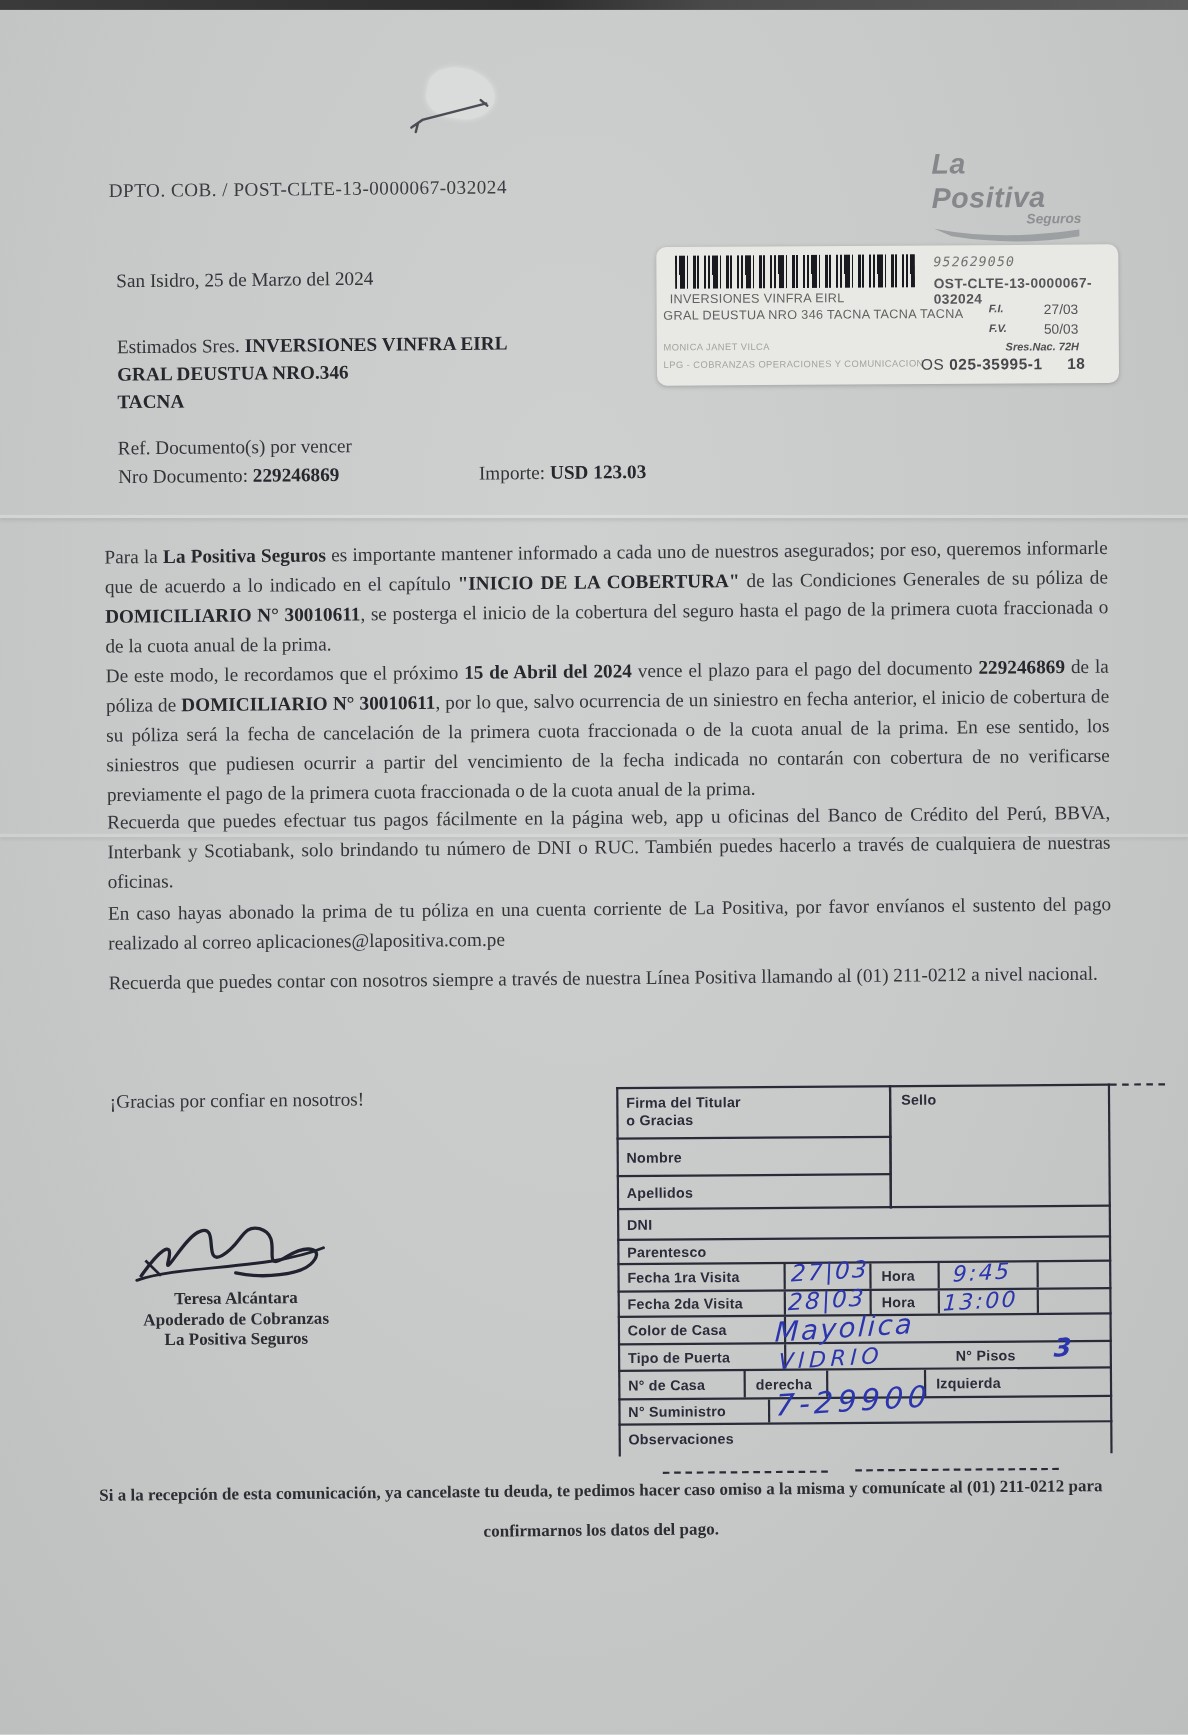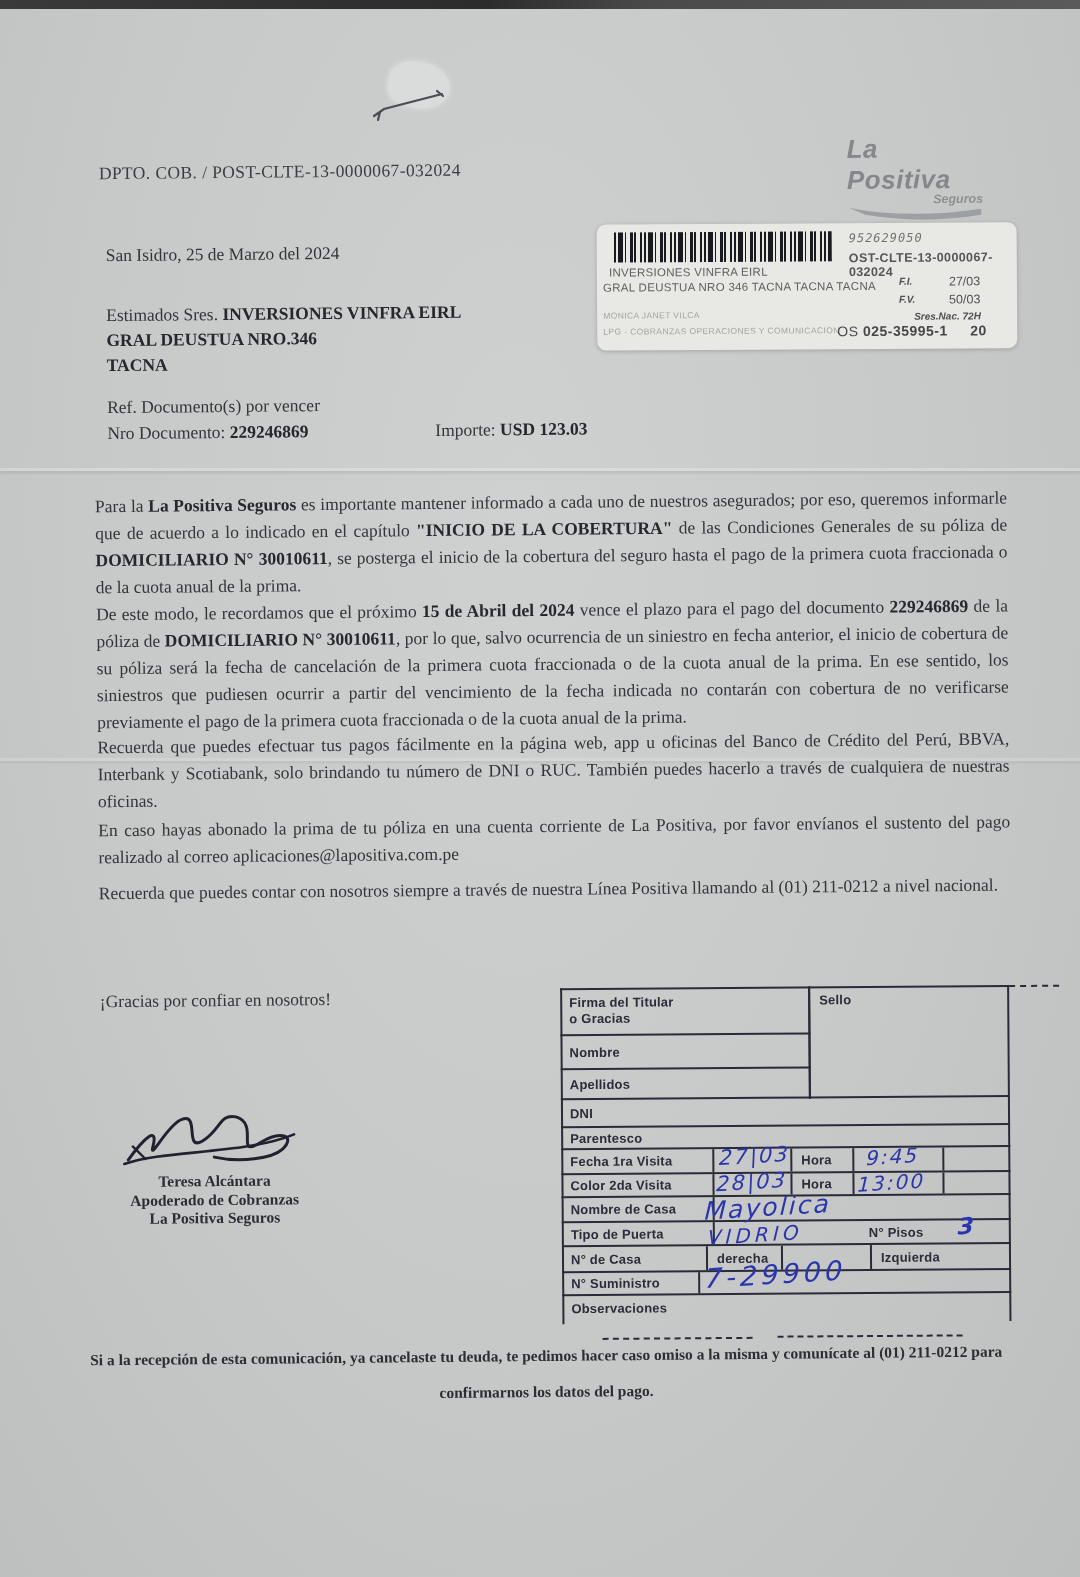--- a/index.html
+++ b/index.html
@@ -95,21 +95,21 @@
     <div class="abs stk-lbl" style="left:302px;top:53px">F.I.</div>
     <div class="abs stk-val" style="left:352px;top:52px">27/03</div>
     <div class="abs stk-lbl" style="left:302px;top:71px">F.V.</div>
     <div class="abs stk-val" style="left:352px;top:70px">50/03</div>
     <div class="abs stk-lbl" style="left:317px;top:88px">Sres.Nac. 72H</div>
     <div class="abs stk-faint" style="left:6px;top:86px">MONICA JANET VILCA</div>
     <div class="abs stk-faint" style="left:6px;top:102px">LPG - COBRANZAS OPERACIONES Y COMUNICACION</div>
     <div class="abs stk-os" style="left:240px;top:100px">
       <span>OS</span>
       <span style="font-weight:bold">025-35995-1</span>
-      <span style="margin-left:18px;font-weight:bold">20</span>
+      <span style="margin-left:18px;font-weight:bold">18</span>
     </div>
   </div>
 
   <div class="abs" style="left:110px;top:300px;line-height:25px">
     <div class="line"><span>Estimados Sres. </span><span class="b">INVERSIONES VINFRA EIRL</span></div>
     <div class="line b">GRAL DEUSTUA NRO.346</div>
     <div class="line b">TACNA</div>
   </div>
 
   <div class="abs line" style="left:110px;top:394px">Ref. Documento(s) por vencer</div>
@@ -170,44 +170,44 @@
         </div>
       <div style="width:76px;height:100%"></div>
       <div class="cell-l cell-r" style="width:64px">
           <div class="t-lbl">Hora</div>
         </div>
       <div style="width:88px;height:100%"></div>
       <div class="cell-l" style="flex:1"></div>
     </div>
     <div class="t-row full" style="height:23px">
       <div class="cell-r" style="width:153px">
-          <div class="t-lbl">Color 2da Visita</div>
+          <div class="t-lbl">Fecha 2da Visita</div>
         </div>
       <div style="width:76px;height:100%"></div>
       <div class="cell-l cell-r" style="width:64px">
           <div class="t-lbl">Hora</div>
         </div>
       <div style="width:88px;height:100%"></div>
       <div class="cell-l" style="flex:1"></div>
     </div>
 
     <div class="t-row full" style="height:25px">
       <div class="cell-r" style="width:153px">
-          <div class="t-lbl">Nombre de Casa</div>
+          <div class="t-lbl">Color de Casa</div>
         </div>
     </div>
     <div class="t-row full" style="height:24px">
       <div class="cell-r" style="width:153px">
           <div class="t-lbl">Tipo de Puerta</div>
         </div>
       <div style="width:145px;height:100%"></div>
       <div class="t-lbl">N° Pisos</div>
     </div>
     <div class="t-row full" style="height:26px">
-      <div class="cell-r" style="width:146px">
+      <div class="cell-r" style="width:116px">
           <div class="t-lbl">N° de Casa</div>
         </div>
       <div class="cell-r" style="width:75px">
           <div class="t-lbl">derecha</div>
         </div>
       <div style="width:87px;height:100%"></div>
       <div class="cell-l" style="flex:1">
           <div class="t-lbl">Izquierda</div>
         </div>
     </div>

